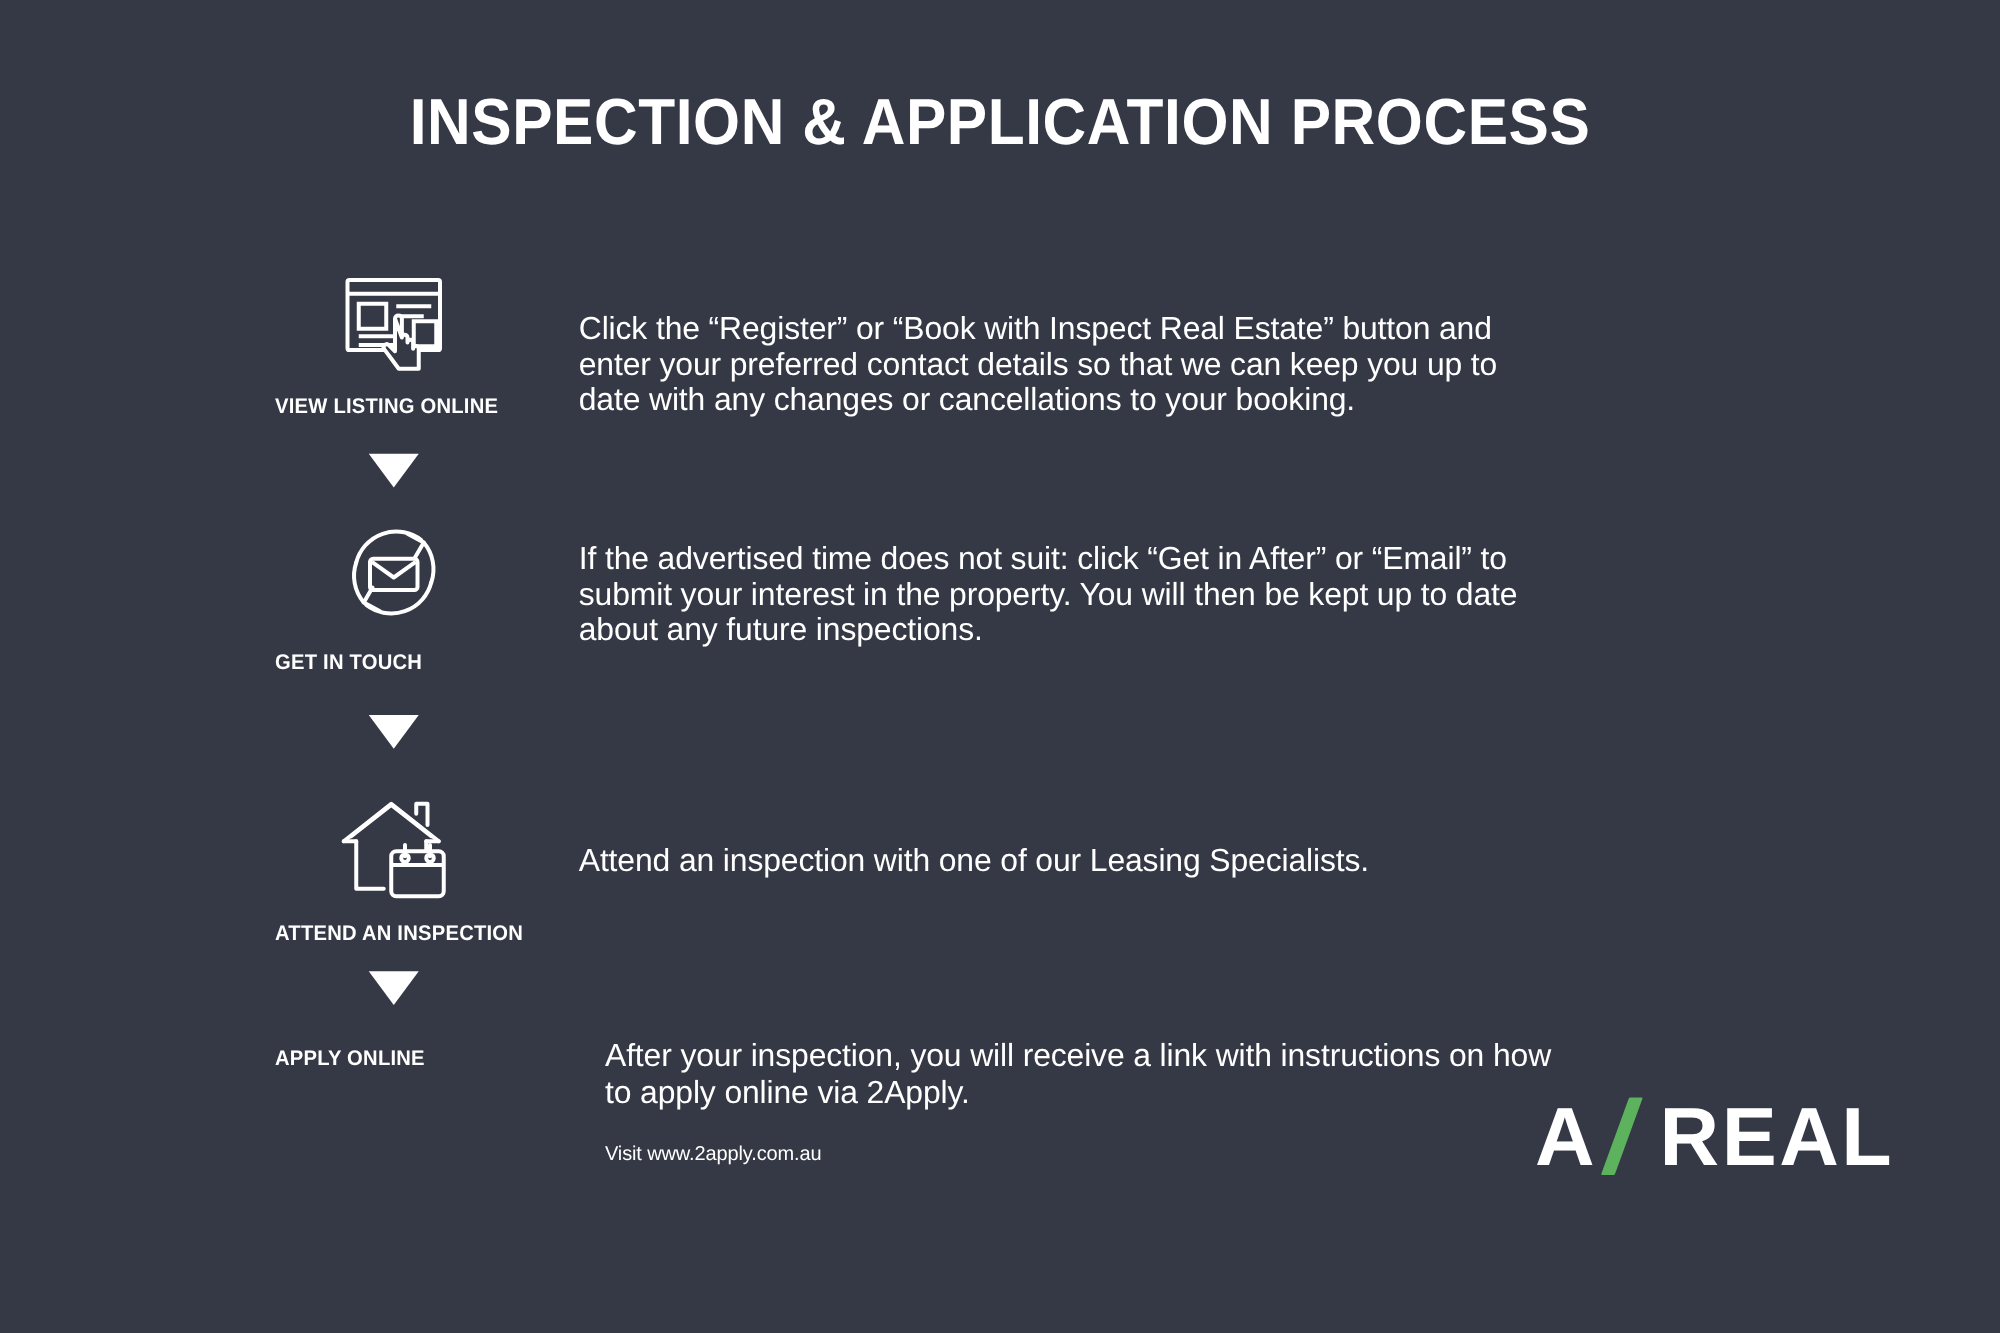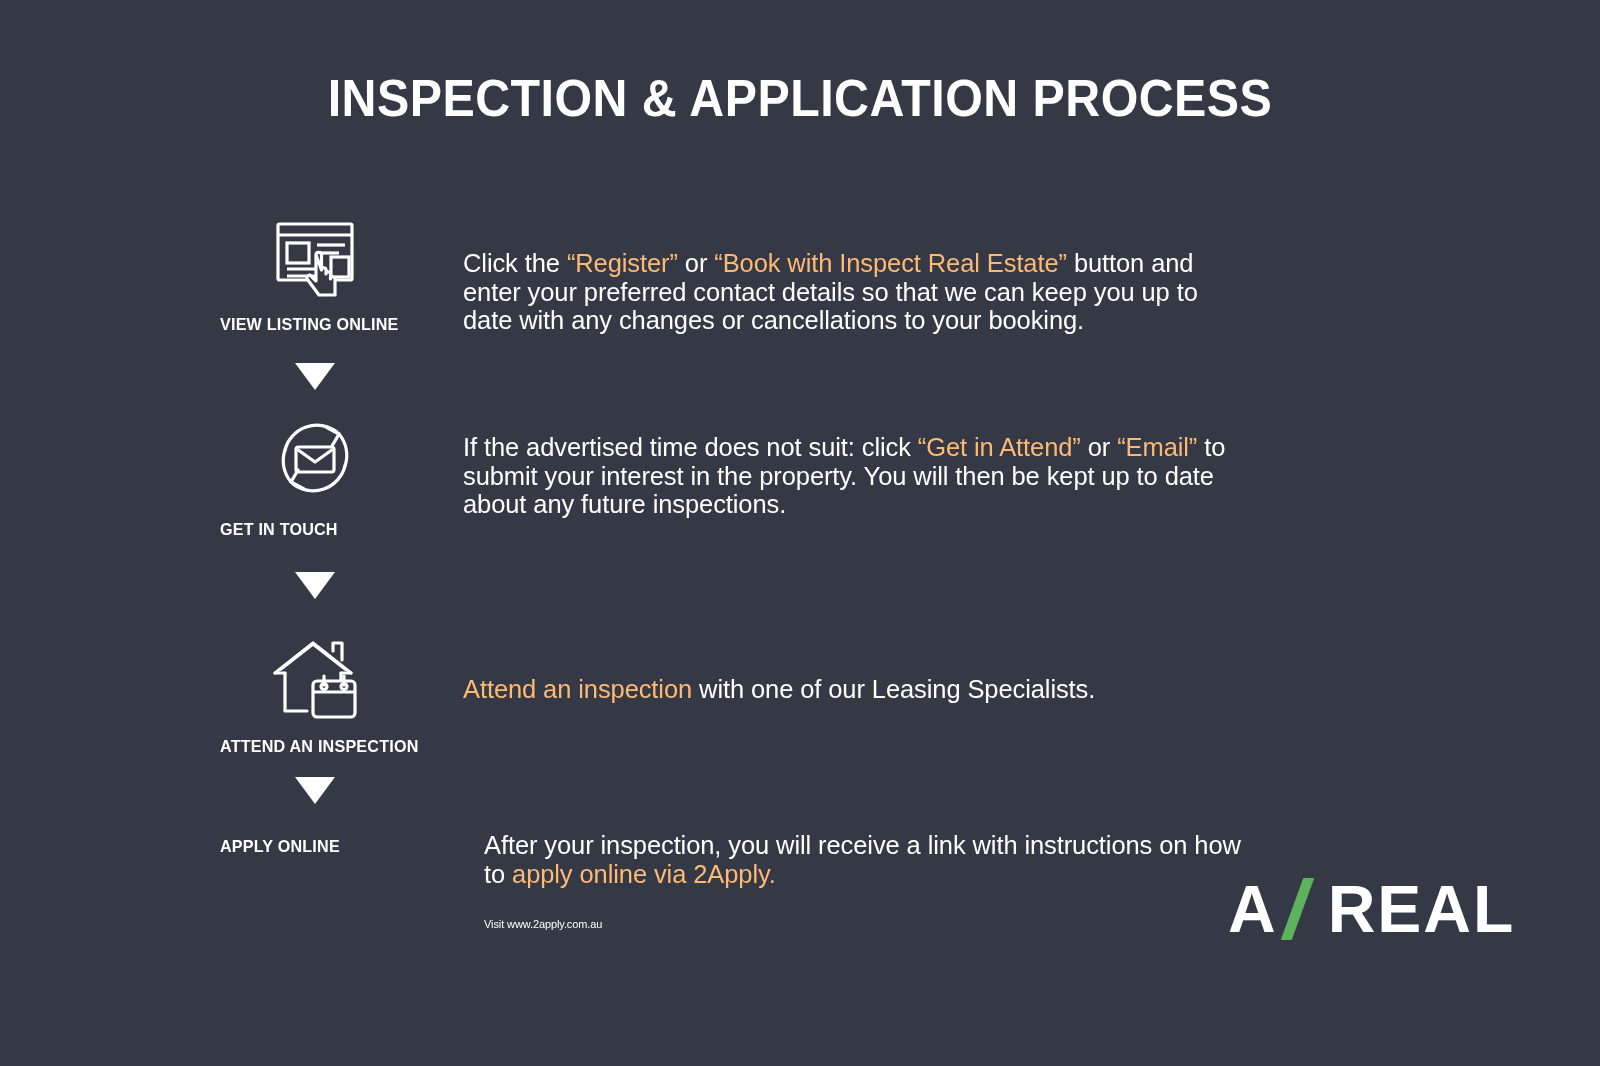--- a/index.html
+++ b/index.html
@@ -69,24 +69,24 @@
   .step-text {
     position: absolute;
     left: 463px;
     width: 770px;
     color: #ffffff;
     font-size: 25.5px;
     line-height: 28.5px;
     font-weight: 400;
     letter-spacing: -0.1px;
   }
-  .green { color: #fdba74; }
+  .green { color: #ffffff; }
   .sub-note {
     margin-top: 26px;
-    font-size: 11px;
+    font-size: 16px;
     line-height: 20px;
     color: #ffffff;
   }
 
   
   .connector {
     position: absolute;
     left: 215px;
     width: 200px;
     text-align: center;
@@ -182,21 +182,21 @@
           <path d="M76 54 A33 33 0 0 1 24 72" stroke-linecap="round"></path>
           <path d="M57 15 L70 22 L63 34" stroke-linecap="round" stroke-linejoin="round"></path>
           <path d="M35 77 L22 70 L29 58" stroke-linecap="round" stroke-linejoin="round"></path>
           <rect x="27" y="35" width="38" height="25" rx="2.5"></rect>
           <path d="M28.5 37.5 L46 50 L63.5 37.5" stroke-linejoin="round"></path>
         </svg>
       </div>
       <div class="step-label">GET IN TOUCH</div>
     </div>
     <div class="step-text" style="top:228px;">
-      <span>If the advertised time does not suit: click </span><span class="green">“Get in Attend”</span><span> or </span><span class="green">“Email”</span><span> to submit your interest in the property. You will then be kept up to date about any future inspections.</span>
+      <span>If the advertised time does not suit: click </span><span class="green">“Get in After”</span><span> or </span><span class="green">“Email”</span><span> to submit your interest in the property. You will then be kept up to date about any future inspections.</span>
     </div>
   </div>
 
   <div class="connector" style="top:367px;">
     <span class="tri"></span>
   </div>
 
   <div class="step">
     <div class="step-icon-col" style="top:422px;">
       <div class="icon-box">

